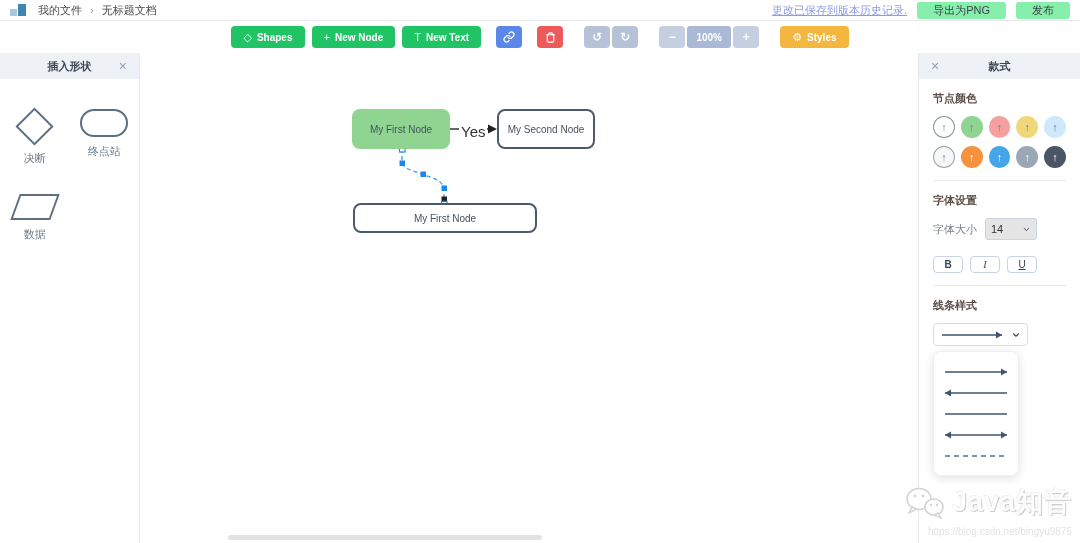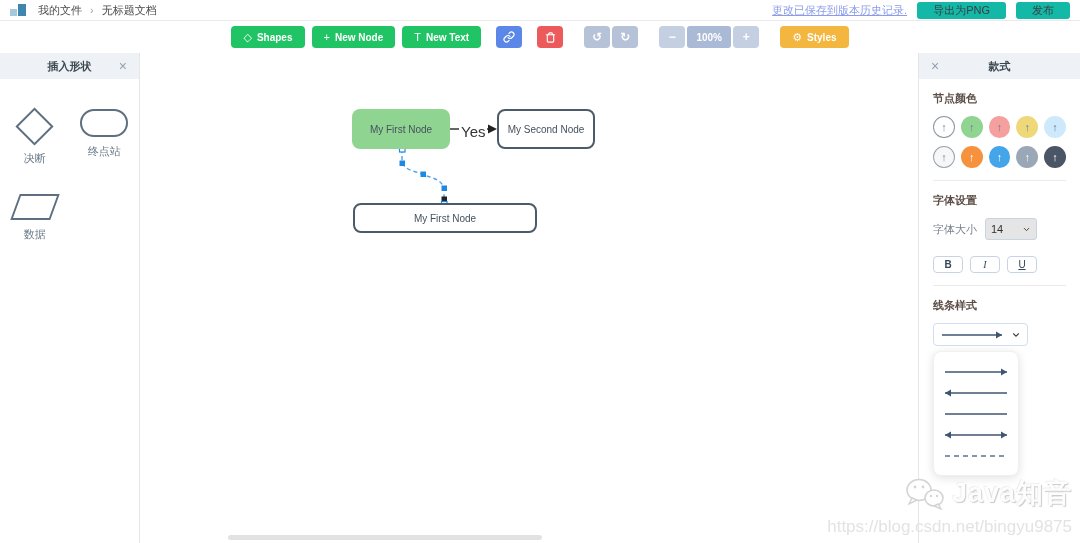--- a/index.html
+++ b/index.html
@@ -10,21 +10,21 @@
   
   .topbar { height:21px; display:flex; align-items:center; padding:0 10px;
     border-bottom:1px solid #e9e9e9; background:#fff; flex:0 0 auto; }
   .logo { display:flex; align-items:flex-end; gap:1px; margin-right:12px; }
   .logo .sq1 { width:7px; height:7px; background:#a6c8de; }
   .logo .sq2 { width:8px; height:12px; background:#3e86ad; }
   .crumb { font-size:11px; color:#4a4a4a; cursor:pointer; }
   .crumb-sep { font-size:11px; color:#9aa3ab; margin:0 8px; }
   .topbar-right { margin-left:auto; display:flex; align-items:center; gap:10px; }
   .saved-link { font-size:11px; color:#8c9ceb; text-decoration:underline; cursor:pointer; }
-  .top-btn { font-size:11px; color:#3a3f45; background:#14b8a6; border:none;
+  .top-btn { font-size:11px; color:#3a3f45; background:#86efac; border:none;
     border-radius:3px; padding:2px 16px; height:17px; line-height:13px; cursor:pointer; }
 
   
   .toolbar { height:32px; background:#fff; display:flex; align-items:center;
     justify-content:center; gap:7px; flex:0 0 auto; }
   .tb { height:22px; border:none; border-radius:4px; color:#fff; font-size:10px;
     font-weight:700; display:inline-flex; align-items:center; gap:5px;
     padding:0 12px; cursor:pointer; font-family:inherit; }
   .tb .ic { font-size:11px; font-weight:400; line-height:1; }
   .tb-green { background:#20c464; }
@@ -96,21 +96,21 @@
     padding:0 6px; cursor:pointer; margin-bottom:5px; }
   .line-dropdown { width:86px; background:#fff; border-radius:8px; border:1px solid #f0f0f0;
     box-shadow:0 2px 10px rgba(0,0,0,.12); padding:9px 0; }
   .line-opt { height:21px; display:flex; align-items:center; justify-content:center; cursor:pointer; }
 
   
   .watermark { position:absolute; right:8px; bottom:6px; z-index:40; text-align:right; pointer-events:none; }
   .wm-brand { display:flex; align-items:center; justify-content:flex-end; gap:6px; }
   .wm-text { font-size:27px; font-weight:700; color:#fdfdfd;
     text-shadow:1px 1px 1px #c9c9c9, -1px -1px 1px #efefef; letter-spacing:1px; }
-  .wm-url { font-size:17px; color:#e3e3e3; margin-top:6px;margin-left:22px; }
+  .wm-url { font-size:10px; color:#e3e3e3; margin-top:6px;margin-left:22px; }
 </style>
 </head>
 <body>
 
 <div class="app">
 
   <header class="topbar">
     <span class="logo">
       <span class="sq1"></span>
         <span class="sq2"></span>

